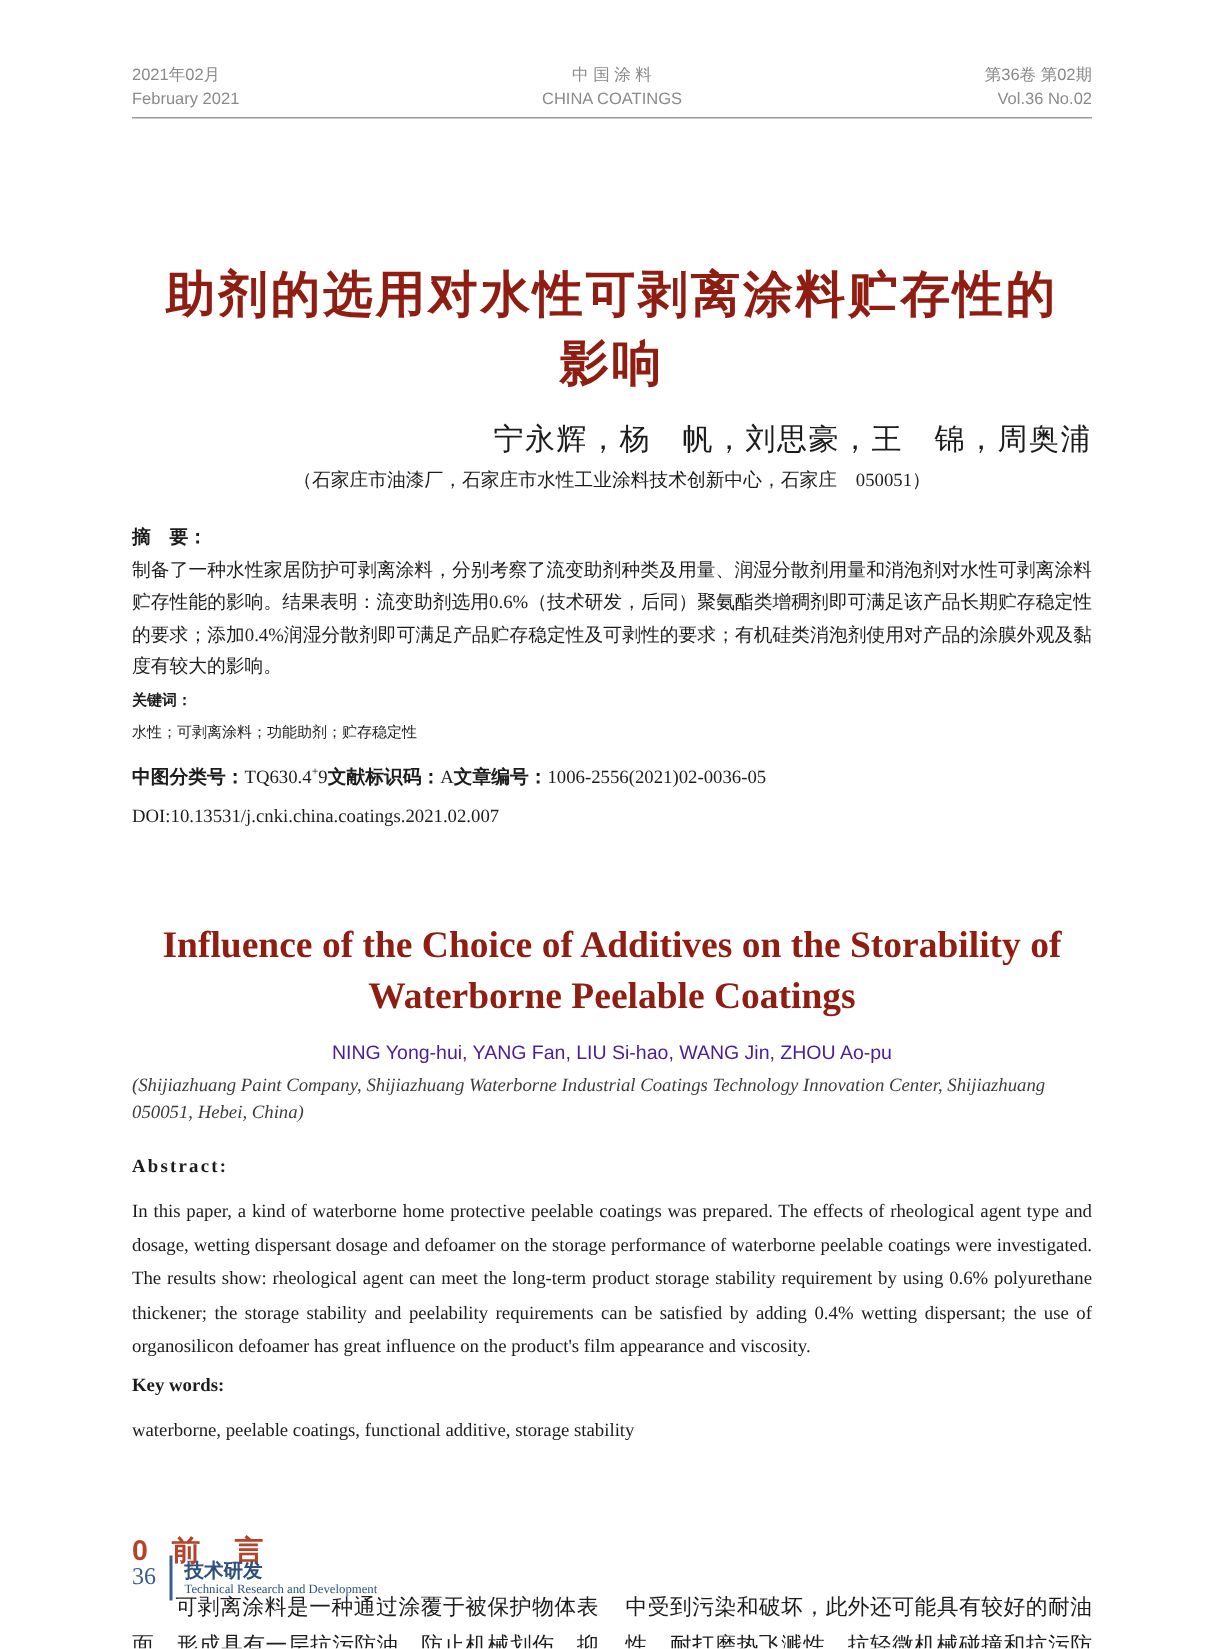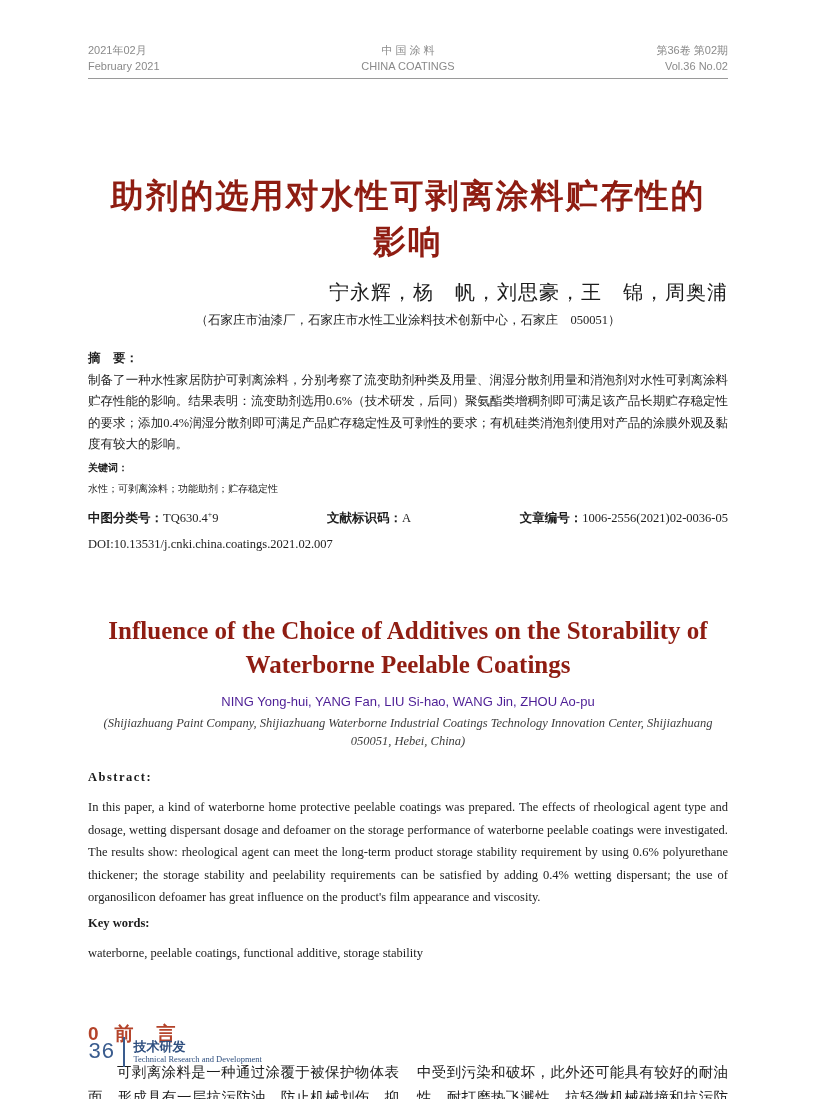--- a/index.html
+++ b/index.html
@@ -29,32 +29,32 @@
   .cn-affil   { margin-top: 6px;  text-align: center; font-size: 12.5px; }
 
   
   .hang { display: flex; margin-top: 0; flex-direction: column; }
   .hang .hlabel { flex: 0 0 auto; font-weight: bold; white-space: pre; }
   .hang .hbody  { flex: 1 1 auto; text-align: justify; }
 
   .cn-abstract { margin-top: 19px; font-size: 12.5px; line-height: 21.5px; }
   .cn-keywords { font-size: 10px; line-height: 21.5px; margin-top: 1px; }
 
-  .meta-row { margin-top: 10px; display: flex; justify-content: space-between; font-size: 12.5px; font-family: Liberation Serif, serif; }
+  .meta-row { margin-top: 10px; display: flex; font-size: 12.5px; font-family: Liberation Serif, serif; }
   .meta-row .mlabel { font-weight: bold; }
   sup { font-size: 0.62em; vertical-align: super; line-height: 0; }
   .doi { margin-top: 10px; font-size: 12.5px; }
 
   
   .en-title {
     margin-top: 62px; text-align: center; font-weight: bold; font-size: 25px;
     line-height: 34px; color: #8f1d12;
   }
   .en-authors { margin-top: 12px; text-align: center; font-family: "Liberation Sans", sans-serif; font-size: 13px; color: #4c1d95; }
-  .en-affil   { margin-top: 5px; text-align: center; font-style: italic; font-size: 12.5px; line-height: 18px; color: #3c3c3c; }
+  .en-affil   { margin-top: 5px; text-align: left; font-style: italic; font-size: 12.5px; line-height: 18px; color: #3c3c3c; }
   .en-abstract { margin-top: 16px; font-size: 12.5px; line-height: 22.5px; }
   .en-abstract .hlabel { letter-spacing: 1.5px; }
   .en-keywords { font-size: 12.5px; line-height: 22.5px; margin-top: 3px; }
 
   
   .intro { margin-top: 56px; }
   .section-heading {
     font-family: "Liberation Sans", sans-serif; font-weight: bold; font-size: 19px;
     color: #b4432a; letter-spacing: 2px;
   }
@@ -62,21 +62,21 @@
   .columns { margin-top: 13px; display: flex; gap: 18px; }
   .col { flex: 1 1 0; font-size: 14.5px; line-height: 25.5px; text-align: justify; }
   .col p { text-indent: 2em; }
   .col p.cont { text-indent: 0; }
 
   
   .page-footer {
     position: absolute; left: 88px; bottom: 32px; display: flex; align-items: center;
     color: #3a5c8e;
   }
-  .page-num { font-size: 22px; font-family: Liberation Mono, monospace; margin-right: 9px; }
+  .page-num { font-size: 16px; font-family: Liberation Serif, serif; margin-right: 9px; }
   .footer-bar { width: 2px; height: 30px; background: #3a5c8e; margin-right: 8px; }
   .footer-col-cn { font-family: "Liberation Sans", sans-serif; font-weight: bold; font-size: 13px; line-height: 15px; color: #2f4f7f; }
   .footer-col-en { font-size: 8.5px; line-height: 11px; color: #2f4f7f; }
 </style>
 </head>
 <body>
 
 <div class="page">
   <div class="content">
 

